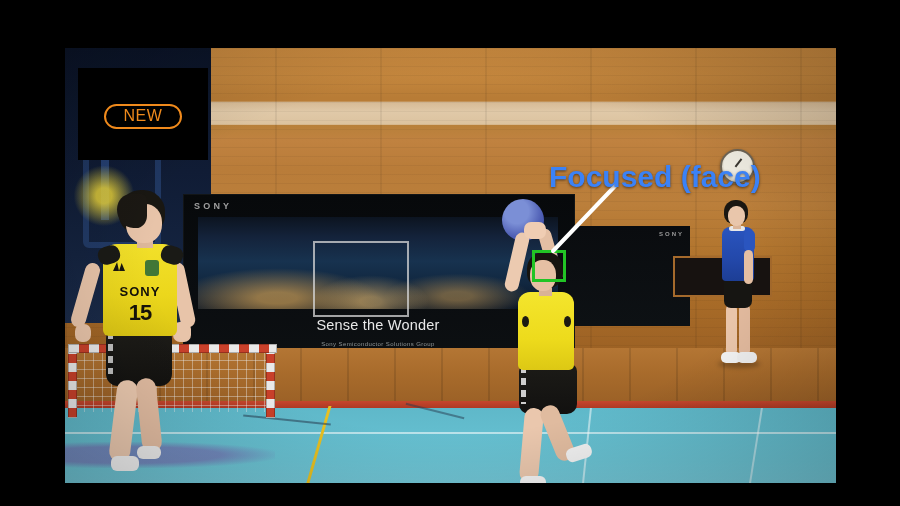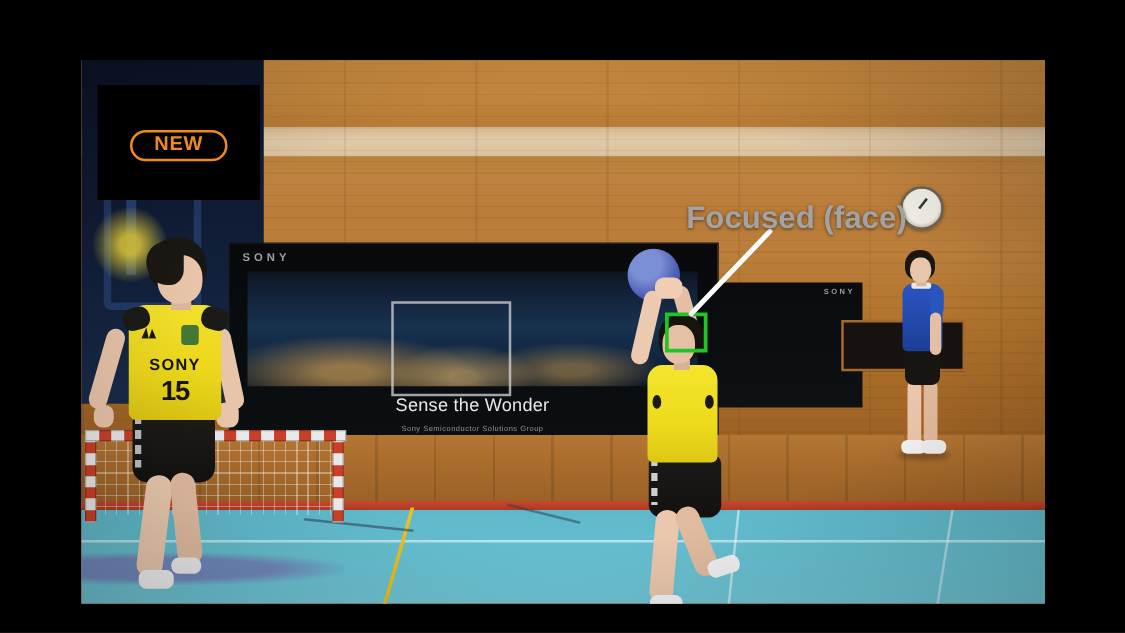--- a/index.html
+++ b/index.html
@@ -232,36 +232,36 @@
 
   
   #af-box{
     position:absolute;left:467px;top:202px;width:34px;height:32px;
     border:3px solid #22c425;box-sizing:border-box;
   }
   #pointer-line{position:absolute;left:0;top:0;width:771px;height:435px;pointer-events:none;}
 
   #focus-label{
     position:absolute;left:549px;top:160px;
-    color:#a3a3a3;font-size:25px;font-weight:700;white-space:nowrap;
+    color:#3b82f6;font-size:30px;font-weight:700;white-space:nowrap;
     text-shadow:0 1px 3px rgba(0,0,0,.55);
   }
 
   
   #ver-badge{
     position:absolute;left:78px;top:68px;width:130px;height:92px;
     background:#000;display:flex;flex-direction:column;
     align-items:center;justify-content:center;gap:2px;
   }
   #ver-row{display:flex;align-items:baseline;color:#f08a1c;}
   #ver-word{font-size:20px;font-weight:400;letter-spacing:0px;}
   #ver-num{font-size:38px;font-weight:400;letter-spacing:-1px;line-height:1;}
   #new-pill{
     margin-top:5px;border:2px solid #f08a1c;border-radius:999px;
-    padding:1px 17px 2px;color:#f08a1c;font-size:16px;font-weight:700;letter-spacing:.6px;
+    padding:1px 17px 2px;color:#f08a1c;font-size:16px;font-weight:400;letter-spacing:.6px;
   }
 </style>
 </head>
 <body>
 
 <div id="stage">
 
 
   <div id="photo">
 

